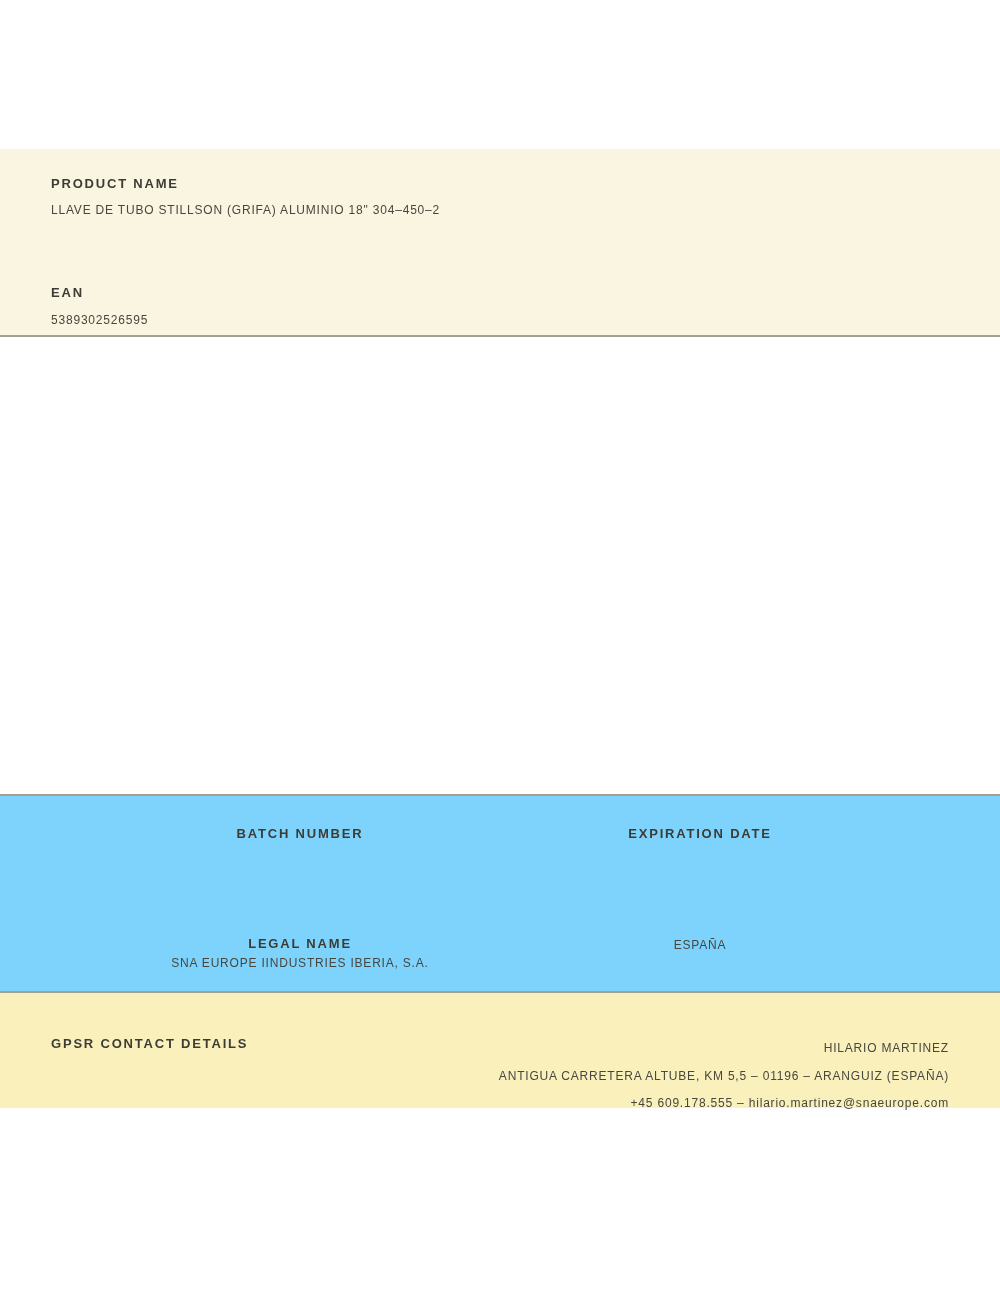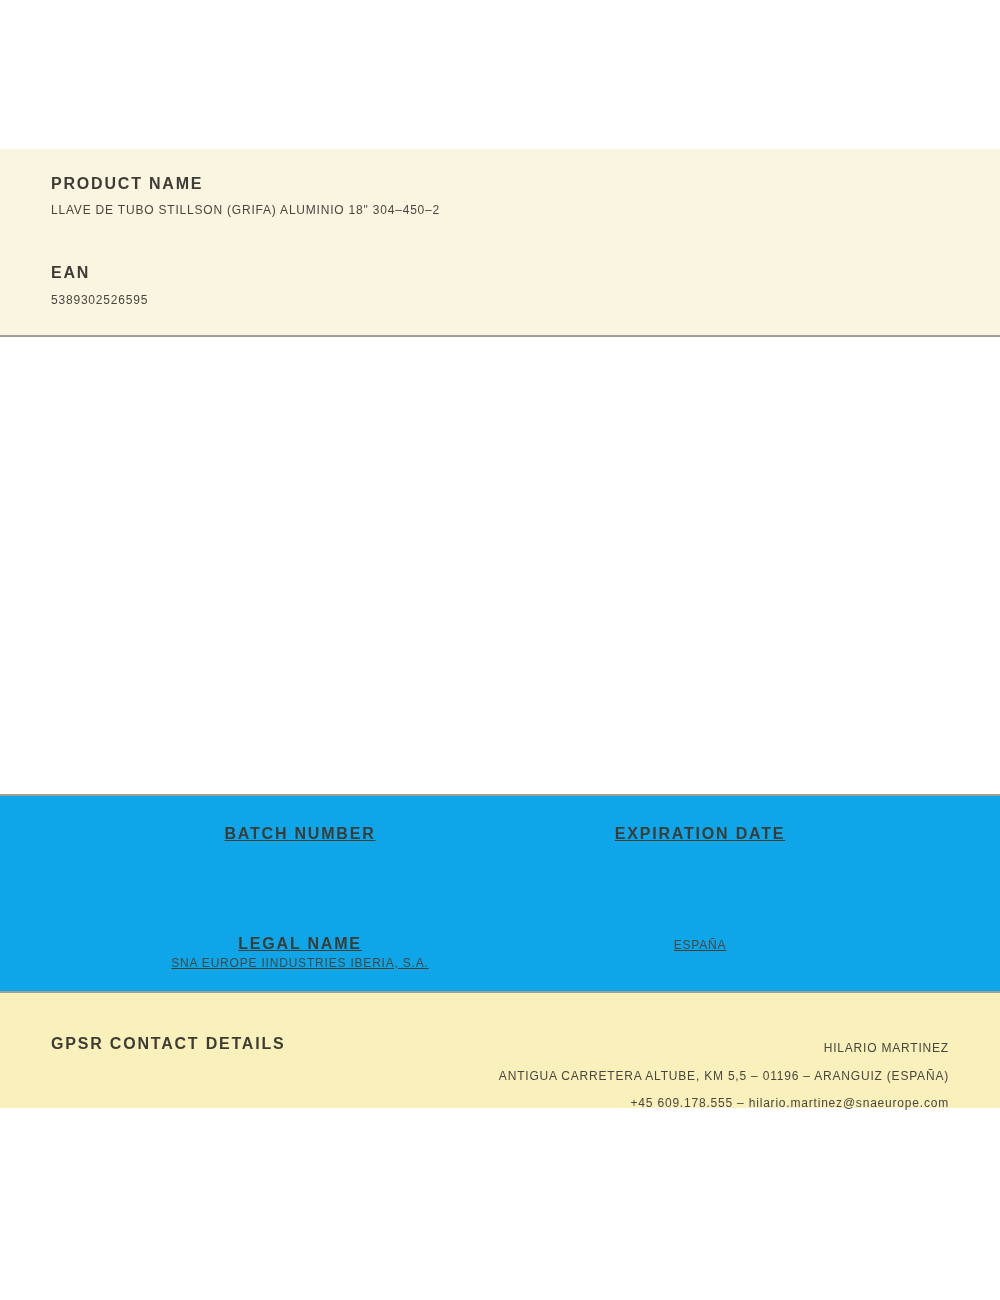--- a/index.html
+++ b/index.html
@@ -27,48 +27,47 @@
   .band-product {
     top: 149px;
     height: 188px;
     background: #FAF5E1;
     border-bottom: 2px solid #A2A196;
     padding: 26px 51px 0 51px;
   }
   .band-batch {
     top: 794px;
     height: 199px;
-    background: #0ea5e9;
+    background: #7dd3fc;
     border-top: 2px solid #A2A196;
     border-bottom: 2px solid #A2A196;
     padding-top: 29px;
-    text-decoration: underline;
   }
   .band-contact {
     top: 993px;
     height: 115px;
     background: #FAF0BC;
     padding: 42px 51px 0 51px;
   }
   .label {
     font-weight: 700;
-    font-size: 16px;
+    font-size: 13px;
     letter-spacing: 1.8px;
     line-height: 18px;
     color: #3C3C35;
   }
   .value {
     font-weight: 400;
     font-size: 12px;
     letter-spacing: 0.8px;
     line-height: 19px;
     color: #47473F;
   }
   .band-product .value-product { margin-top: 8px; }
-  .band-product .label-ean { margin-top: 44px; }
+  .band-product .label-ean { margin-top: 64px; }
   .band-product .value-ean { margin-top: 9px; }
 
   .batch-grid {
     margin: 0 100px;
     display: flex;
   }
   .batch-col {
     width: 50%;
     text-align: center;
   }

